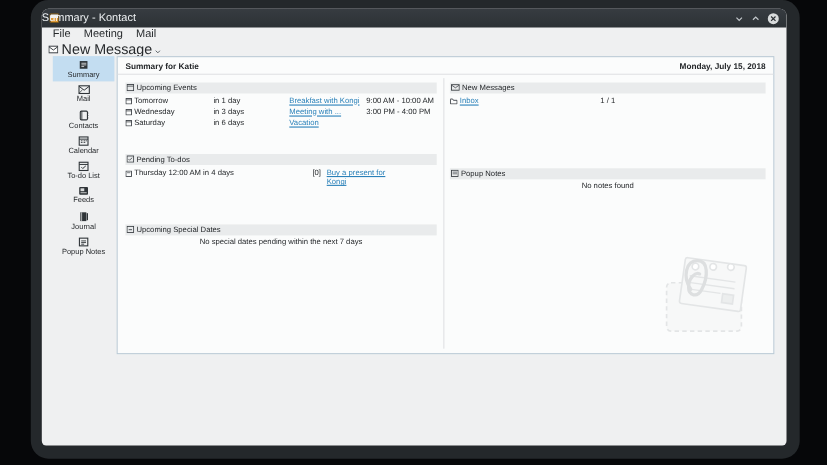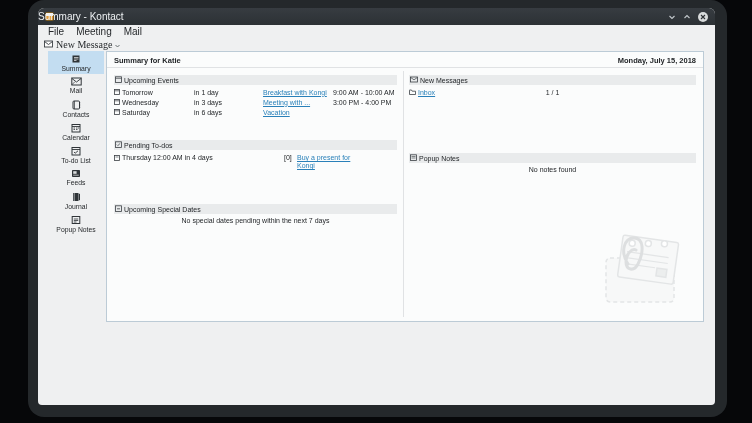--- a/index.html
+++ b/index.html
@@ -22,21 +22,21 @@
   .win-controls { margin-left:auto; display:flex; align-items:center; gap:7px; z-index:2; }
   .win-controls svg { display:block; }
   .close-btn { width:10px; height:10px; border-radius:50%; background:#d8dbdc;
                display:flex; align-items:center; justify-content:center; }
 
   
   .menubar { height:12px; display:flex; align-items:center; padding-left:4px;
              font-size:10px; color:#26292c; }
   .menu-item { padding:0 6px; }
   .toolbar { height:15px; display:flex; align-items:center; padding-left:6px; }
-  .newmsg { display:flex; align-items:center; gap:3px; font-size:10px; color:#26292c;font-family:Liberation Serif, serif; }
+  .newmsg { display:flex; align-items:center; gap:3px; font-size:13px; color:#26292c; }
 
   
   .sidebar { position:absolute; left:10px; top:43px; width:56px; height:341px; }
   .side-item { height:23px; display:flex; flex-direction:column; align-items:center;
                justify-content:center; gap:1px; font-size:6.8px; color:#26292c; }
   .side-item.selected { background:#c3ddf1; }
   .side-item svg { display:block; }
 
   
   .content { position:absolute; left:68px; top:43px; width:598px; height:271px;

